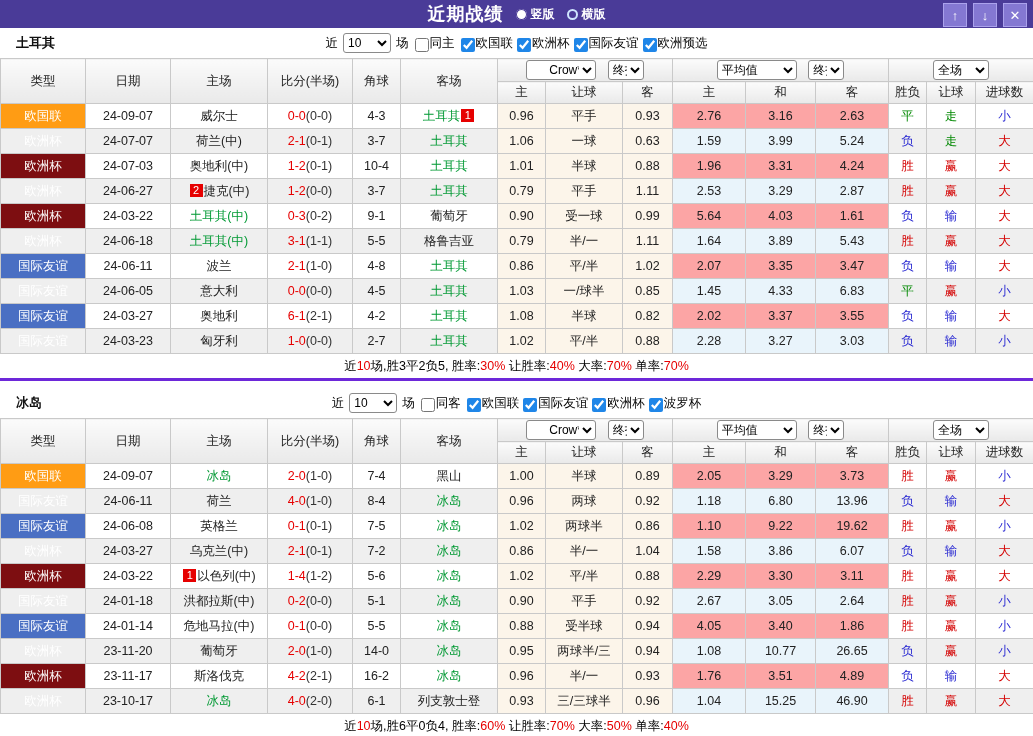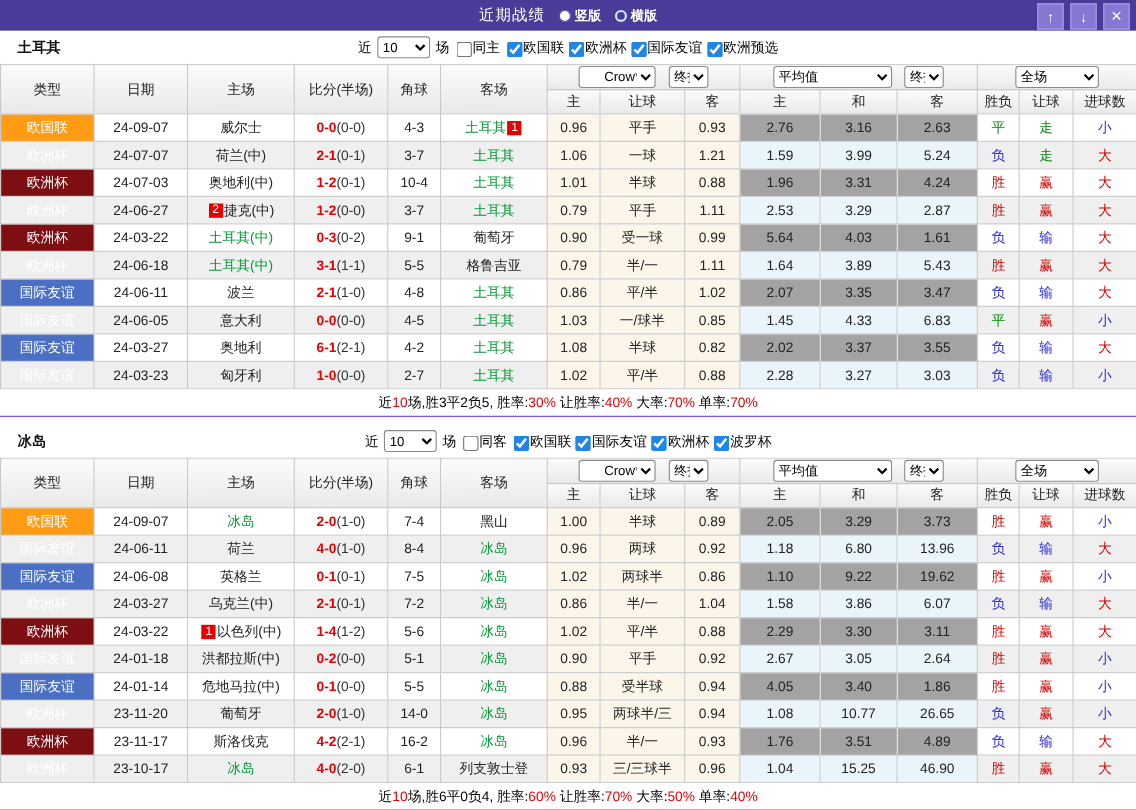--- a/index.html
+++ b/index.html
@@ -1,62 +1,62 @@
 <!DOCTYPE html>
 <html><head>
 <meta charset="utf-8">
 <style>
   html,body{margin:0;padding:0;background:#fff;}
   body{width:1033px;font-family:"Liberation Sans","DejaVu Sans",sans-serif;font-size:12.5px;color:#222;}
   
   .titlebar{height:28px;background:#4a3b98;color:#fff;display:flex;align-items:center;justify-content:center;position:relative;}
-  .titlebar .title{font-weight:normal;font-size:14px;letter-spacing:1px;}
+  .titlebar .title{font-weight:bold;font-size:18px;letter-spacing:1px;}
   .radio{display:inline-flex;align-items:center;gap:4px;margin-left:12px;font-size:12px;cursor:pointer;font-weight:bold;}
   .rdot{width:11px;height:11px;border-radius:50%;background:#fff;box-shadow:0 0 0 1px #4a3b98 inset;}
   .rring{width:7px;height:7px;border-radius:50%;background:#4a3b98;border:2.5px solid #cfe6ff;}
   .winbtns{position:absolute;right:6px;top:3px;display:flex;gap:6px;}
   .winbtn{width:22px;height:22px;background:#8478d2;border:1px solid #aba2ec;color:#fff;font-size:13px;font-weight:bold;display:flex;align-items:center;justify-content:center;cursor:pointer;}
   
   .section-row{height:30px;display:flex;align-items:center;position:relative;background:#fff;}
   .team-name{position:absolute;left:16px;font-weight:bold;font-size:13px;color:#111;}
   .filterbar{margin:0 auto;display:flex;align-items:center;gap:2px;font-size:12.5px;color:#000;}
   .filterbar select{margin:0 3px;}
   .filterbar label{display:inline-flex;align-items:flex-end;cursor:pointer;}
   .filterbar input[type=checkbox]{width:14px;height:14px;margin:0 1px 0 4px;accent-color:#1f86e8;cursor:pointer;}
   sel, select{font-family:inherit;}
   select{font-size:12px;height:20px;border:1px solid #8a8a8a;border-radius:3px;background:#fff;color:#000;}
   .sel-n{width:48px;}
   .sel-crow{width:70px;margin:0 4px;padding-left:18px;}
   .sel-zz{width:36px;margin:0 4px;}
-  .sel-avg{width:108px;margin:0 4px;}
-  .sel-full{width:76px;margin:0 4px;}
+  .sel-avg{width:80px;margin:0 4px;}
+  .sel-full{width:56px;margin:0 4px;}
   
   table{border-collapse:collapse;table-layout:fixed;width:1033px;text-align:center;font-size:12.5px;}
   th,td{border:1px solid #c9c9c9;padding:0;white-space:nowrap;overflow:hidden;font-weight:normal;}
   thead th{background:linear-gradient(#fbfbfb,#e9e9e9);color:#222;height:21px;}
   thead tr.hsel th{height:22px;}
   tbody td{height:24px;background:#fff;}
   tbody tr:nth-child(even) td.plain{background:#efefef;}
   td.cream{background:#fcf5ea;}
   tbody tr:nth-child(even) td.cream{background:#fcf5ea;}
-  td.lblue{background:#a3a3a3;}
+  td.lblue{background:#fca5a5;}
   tbody tr:nth-child(even) td.lblue{background:#e9f4fb;}
   td.ty{color:#fff;}
   td.ty-orange{background:#ff9c14;}
   td.ty-maroon{background:#7d0e11;}
   td.ty-blue{background:#4a6fc3;}
-  .ft{color:#e60000;font-weight:bold;}
+  .ft{color:#e60000;}
   .ht{color:#333;}
   .team-green{color:#009933;}
   .badge{display:inline-block;width:13px;height:13px;line-height:13px;background:#e60000;color:#fff;font-size:11px;text-align:center;margin:0 1px;vertical-align:1px;}
   .c-r{color:#d40000;}
   .c-g{color:#008800;}
   .c-b{color:#2a2ad2;}
   
-  .summary{height:24px;line-height:24px;text-align:center;border-bottom:1px solid #6d28d9;background:#fff;color:#000;}
+  .summary{height:24px;line-height:24px;text-align:center;border-bottom:3px solid #6d28d9;background:#fff;color:#000;}
   .summary .t-red{color:#e60000;}
   .section-gap{height:7px;background:#fff;}
 </style>
 </head>
 <body>
 
 <div class="titlebar">
   <span class="title">近期战绩</span>
   <span class="radio">
     <span class="rdot"></span>
@@ -179,21 +179,21 @@
       </tr>
       <tr>
         <td class="plain ty ty-maroon">欧洲杯</td>
         <td class="plain">24-07-07</td>
         <td class="plain"><span>荷兰(中)</span></td>
         <td class="plain"><span class="ft">2-1</span><span class="ht">(0-1)</span></td>
         <td class="plain">3-7</td>
         <td class="plain"><span class="team-green">土耳其</span></td>
         <td class="cream">1.06</td>
         <td class="cream">一球</td>
-        <td class="cream">1.21</td>
+        <td class="cream">0.63</td>
         <td class="lblue">1.59</td>
         <td class="lblue">3.99</td>
         <td class="lblue">5.24</td>
         <td class="plain c-b">负</td>
         <td class="plain c-g">走</td>
         <td class="plain c-r">大</td>
       </tr>
       <tr>
         <td class="plain ty ty-maroon">欧洲杯</td>
         <td class="plain">24-07-03</td>

